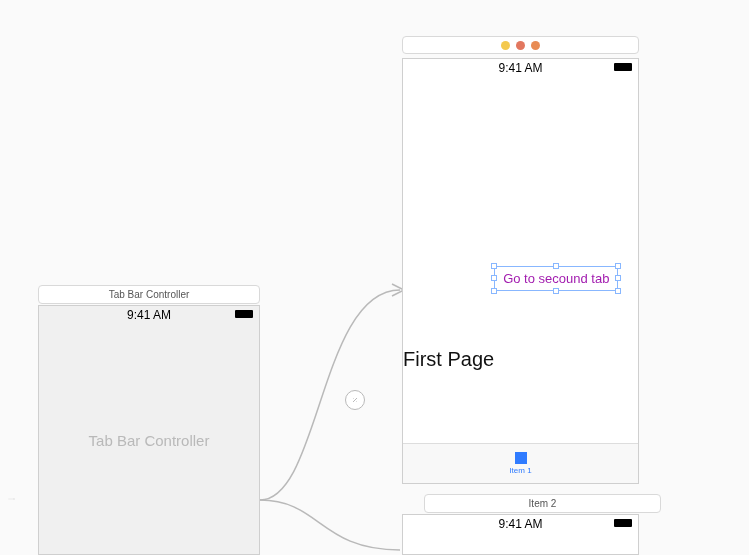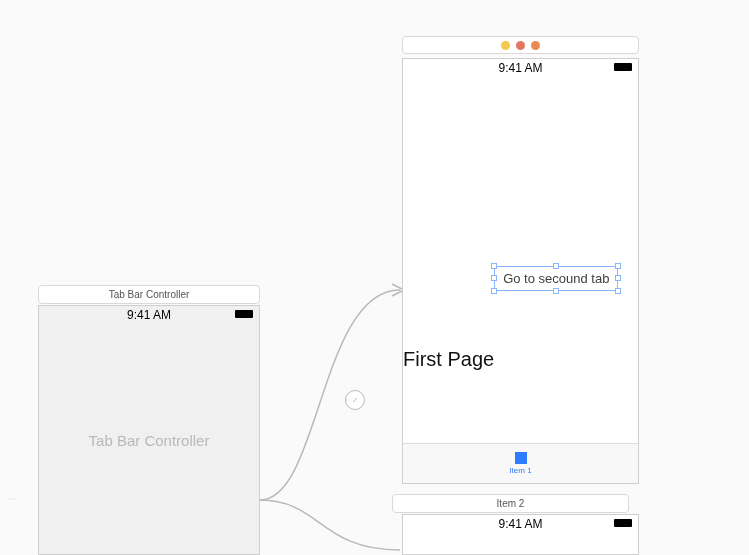--- a/index.html
+++ b/index.html
@@ -59,21 +59,21 @@
   .first-title {
     color: #111;
     font-size: 20px;
     font-weight: 400;
     margin-top: 198px;
   }
   .selected-button {
     margin-top: 36px;
     position: relative;
     padding: 4px 8px;
-    color: #404040;
+    color: #a21caf;
     font-size: 13px;
     border: 1px solid #88b7ff;
   }
   .sel-handle {
     position: absolute;
     width: 6px;
     height: 6px;
     background: #fff;
     border: 1px solid #88b7ff;
   }
@@ -233,21 +233,21 @@
         <span class="sel-handle sel-h-bm"></span>
         <span class="sel-handle sel-h-br"></span>
       </div>
     </div>
     <div class="tab-bar">
       <div class="tab-icon"></div>
       <div class="tab-label">Item 1</div>
     </div>
   </div>
 
-  <div class="item2-label" style="left:392px; top:494px; width:237px;">Item 2</div>
+  <div class="item2-label" style="left:424px; top:494px; width:237px;">Item 2</div>
 
   <div class="phone-frame white" style="left:402px; top:514px; width:237px; height:41px;">
     <div class="status-bar">
       <span>9:41 AM</span>
       <span class="battery"></span>
     </div>
   </div>
 
 </div>
 

